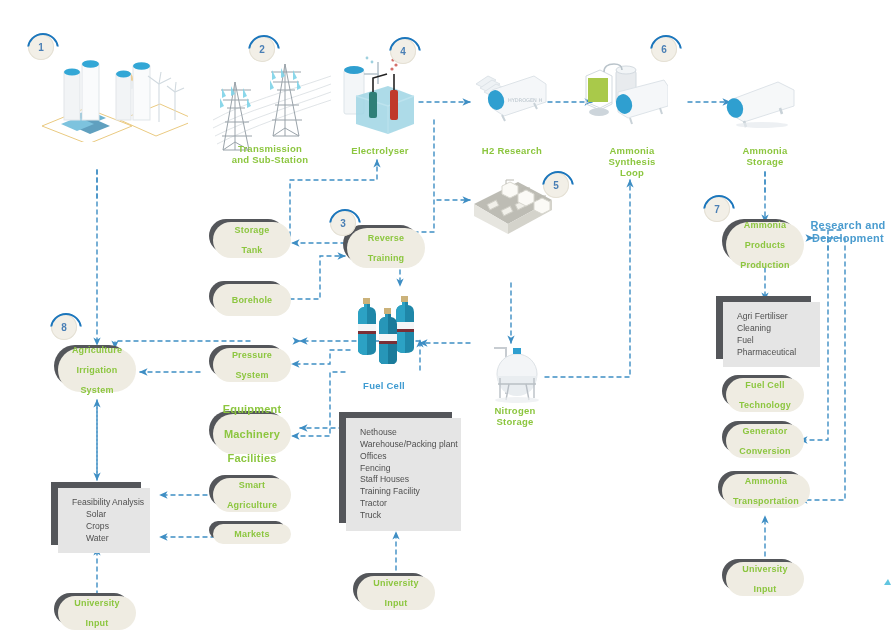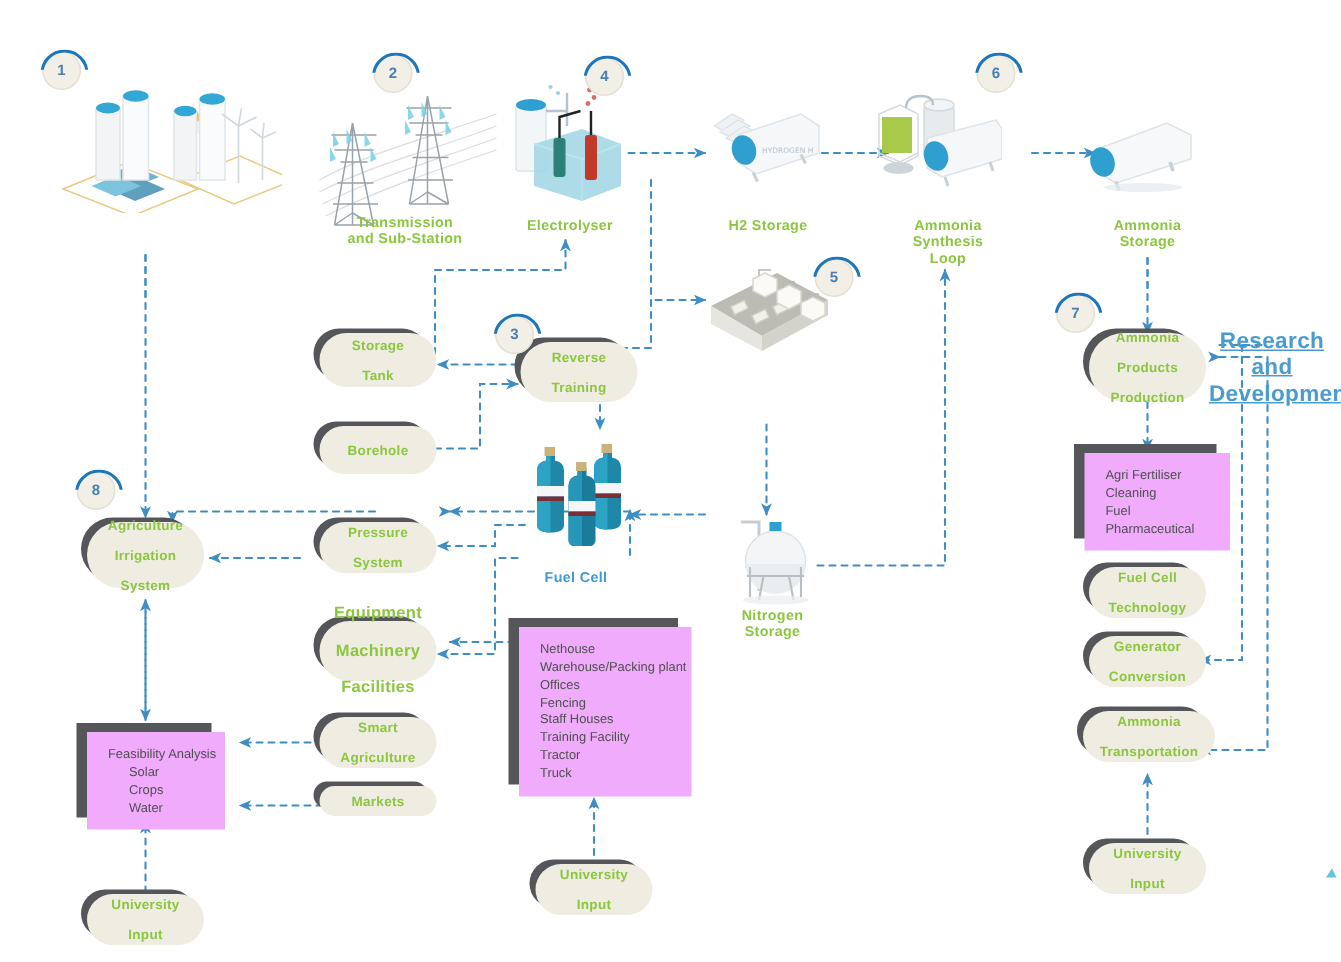--- a/index.html
+++ b/index.html
@@ -15,21 +15,21 @@
         background:#efece2;border-radius:999px;
         color:#8cc63f;font-weight:bold;line-height:1.12;
         display:flex;align-items:center;justify-content:center;text-align:center;
         letter-spacing:.2px;
         box-shadow:-5px -4px 0 -1px #54565a;
         z-index:4;}
   .pill span{display:block;padding:0 6px;}
 
   
   .note{position:absolute;box-sizing:border-box;
-        background:#f0abfc;color:#4f4f4f;
+        background:#e5e5e5;color:#4f4f4f;
         box-shadow:-8px -7px 0 -1px #54565a;
         z-index:4;}
   .note ul{list-style:none;margin:0;padding:9px 10px 9px 14px;}
   .note li{line-height:1.38;white-space:nowrap;}
   .note li.ind{padding-left:14px;}
 
   
   .badge{position:absolute;width:26px;height:26px;border-radius:50%;
          background:#f2efe7;border:none;z-index:6;
          display:flex;align-items:center;justify-content:center;
@@ -38,21 +38,21 @@
   .badge::before{content:"";position:absolute;left:-1px;top:-1px;
         width:28px;height:28px;border-radius:50%;
         border:2px solid #1b76bc;
         clip-path: polygon(0 0,100% 0,100% 42%,0 42%);}
   .badge b{position:relative;z-index:2;font-weight:bold;}
 
   
   .cap{position:absolute;text-align:center;font-weight:bold;
        color:#8cc63f;line-height:1.16;font-size:9.5px;letter-spacing:.25px;z-index:5;}
   .cap.blue{color:#3e9bd1;}
-  .cap.rnd{color:#4a9ccf;font-size:15px;text-decoration:underline;}
+  .cap.rnd{color:#4a9ccf;font-size:11px;}
 
   
   .ill{position:absolute;z-index:3;}
   .ill svg{display:block;}
 
   .tiny-mark{position:absolute;right:2px;bottom:54px;width:10px;height:10px;z-index:2;}
 </style>
 </head>
 <body>
 
@@ -370,21 +370,21 @@
     </div>
 
   <div class="cap" style="left:208px;top:143px;width:124px;">
     <div>Transmission</div>
     <div>and Sub-Station</div>
   </div>
   <div class="cap" style="left:337px;top:145px;width:86px;">
     <div>Electrolyser</div>
   </div>
   <div class="cap" style="left:466px;top:145px;width:92px;">
-    <div>H2 Storage</div>
+    <div>H2 Research</div>
   </div>
   <div class="cap" style="left:589px;top:145px;width:86px;">
     <div>Ammonia</div>
     <div>Synthesis</div>
     <div>Loop</div>
   </div>
   <div class="cap" style="left:722px;top:145px;width:86px;">
     <div>Ammonia</div>
     <div>Storage</div>
   </div>

